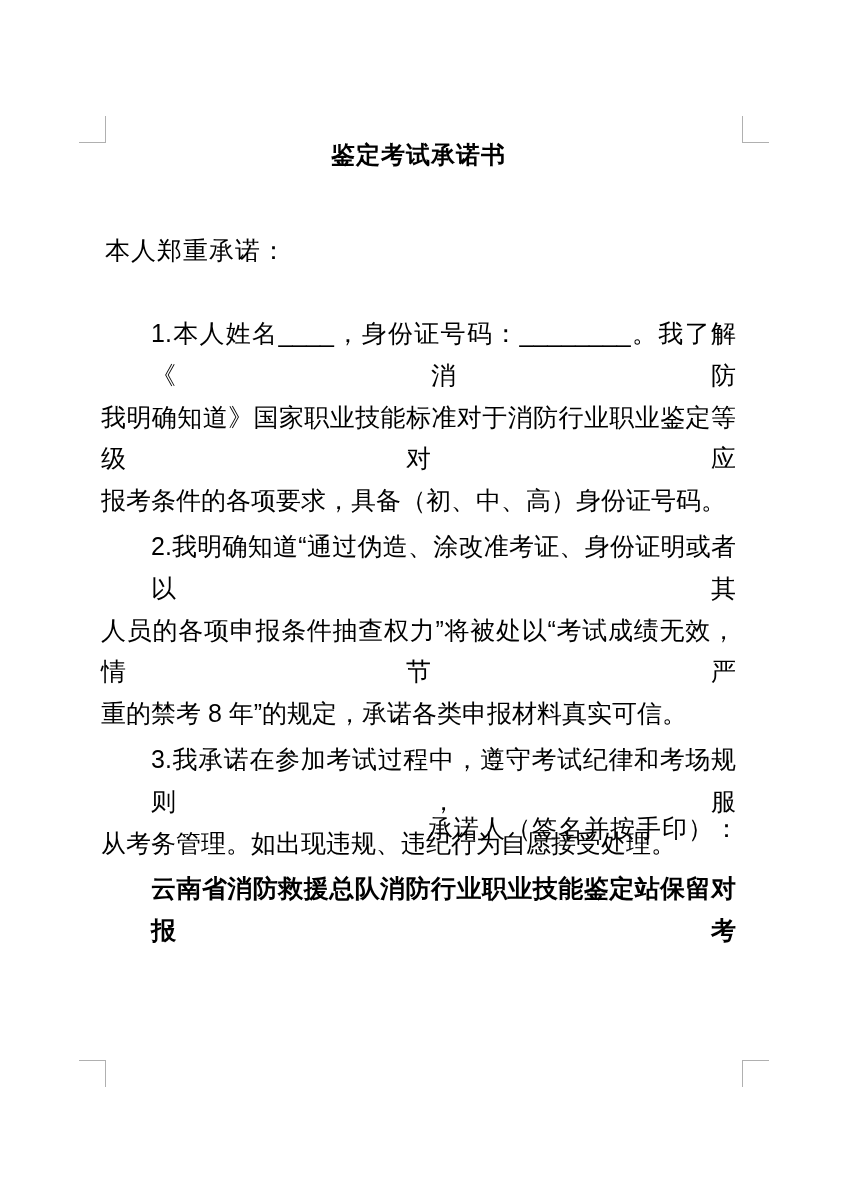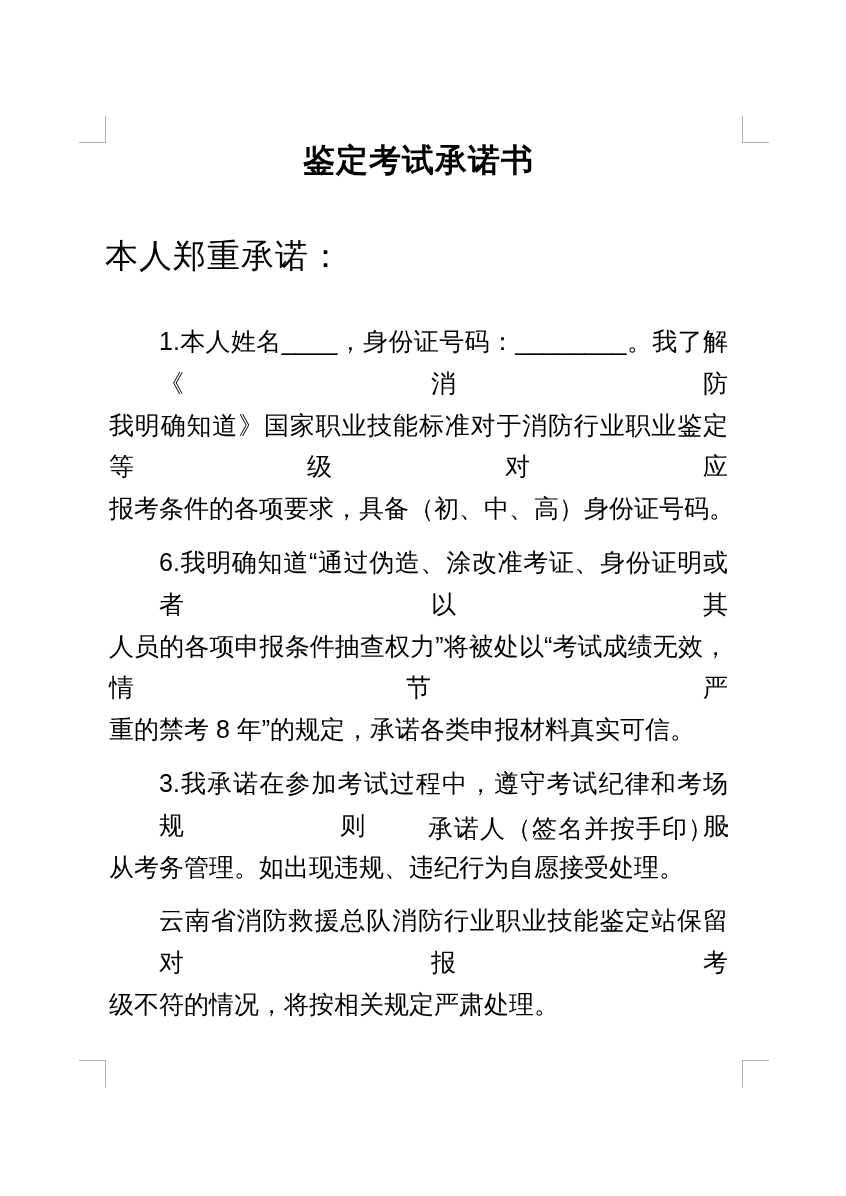--- a/index.html
+++ b/index.html
@@ -26,44 +26,44 @@
   .crop-tr { left: 742px; top: 116px;  border-left: 1px solid #b0b0b0;  border-bottom: 1px solid #b0b0b0; }
   .crop-bl { left: 79px;  top: 1060px; border-right: 1px solid #b0b0b0; border-top: 1px solid #b0b0b0; }
   .crop-br { left: 742px; top: 1060px; border-left: 1px solid #b0b0b0;  border-top: 1px solid #b0b0b0; }
 
   .doc-title {
     position: absolute;
     top: 139px;
     left: 97px;
     width: 643px;
     text-align: center;
-    font-size: 32px;
+    font-size: 24px;
     font-weight: bold;
     letter-spacing: 1px;
     font-family: "Liberation Sans", sans-serif;
   }
   .intro-line {
     position: absolute;
     top: 234px;
     left: 105px;
-    font-size: 33px;
+    font-size: 25px;
     font-family: "Liberation Serif", serif;
     letter-spacing: 1px;
   }
   .body-block {
     position: absolute;
     top: 309px;
     left: 97px;
     width: 643px;
     font-size: 25px;
     line-height: 41.8px;
     font-family: "Liberation Sans", sans-serif;
   }
-  .para { margin: 12px; padding: 0; }
-  .para.bold { font-weight: normal; }
+  .para { margin: 4px; padding: 0; }
+  .para.bold { font-weight: bold; }
   .line { white-space: nowrap; }
   .line.fill {
     white-space: normal;
     text-align: justify;
     text-align-last: justify;
     text-justify: inter-character;
   }
   .line.indent { padding-left: 50px; }
 
   .signature-line {
@@ -103,33 +103,32 @@
 
   <div class="body-block">
 
     <div class="para">
       <div class="line fill indent">1.本人姓名____，身份证号码：________。我了解《消防</div>
       <div class="line fill">我明确知道》国家职业技能标准对于消防行业职业鉴定等级对应</div>
       <div class="line">报考条件的各项要求，具备（初、中、高）身份证号码。</div>
     </div>
 
     <div class="para">
-      <div class="line fill indent">6.我明确知道“通过伪造、涂改准考证、身份证明或者以其</div>
+      <div class="line fill indent">2.我明确知道“通过伪造、涂改准考证、身份证明或者以其</div>
       <div class="line fill">人员的各项申报条件抽查权力”将被处以“考试成绩无效，情节严</div>
       <div class="line">重的禁考 8 年”的规定，承诺各类申报材料真实可信。</div>
     </div>
 
     <div class="para">
       <div class="line fill indent">3.我承诺在参加考试过程中，遵守考试纪律和考场规则，服</div>
       <div class="line">从考务管理。如出现违规、违纪行为自愿接受处理。</div>
     </div>
 
     <div class="para bold">
       <div class="line fill indent">云南省消防救援总队消防行业职业技能鉴定站保留对报考</div>
-      <div class="line">级不符的情况，将按相关规定严肃处理。</div>
     </div>
 
   </div>
 
   <div class="signature-line">承诺人（签名并按手印）：</div>
 
 
 </div>
 
 </body></html>

